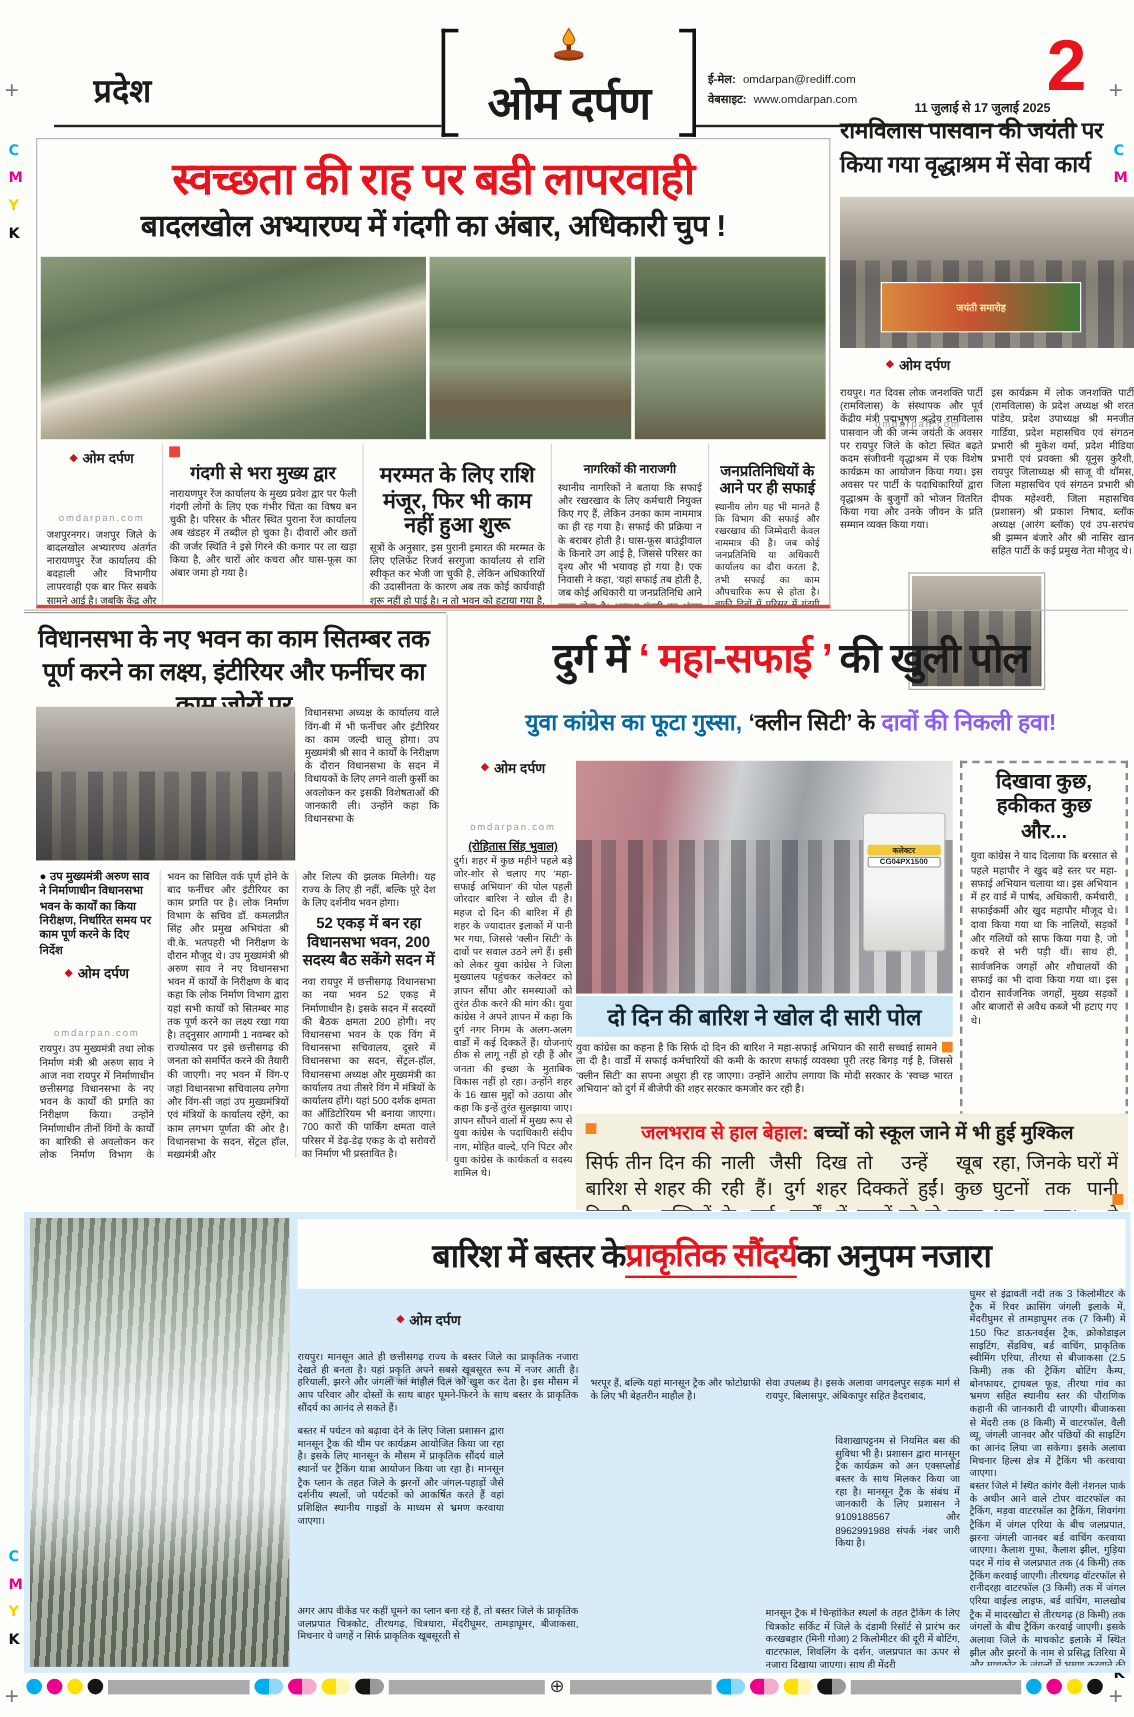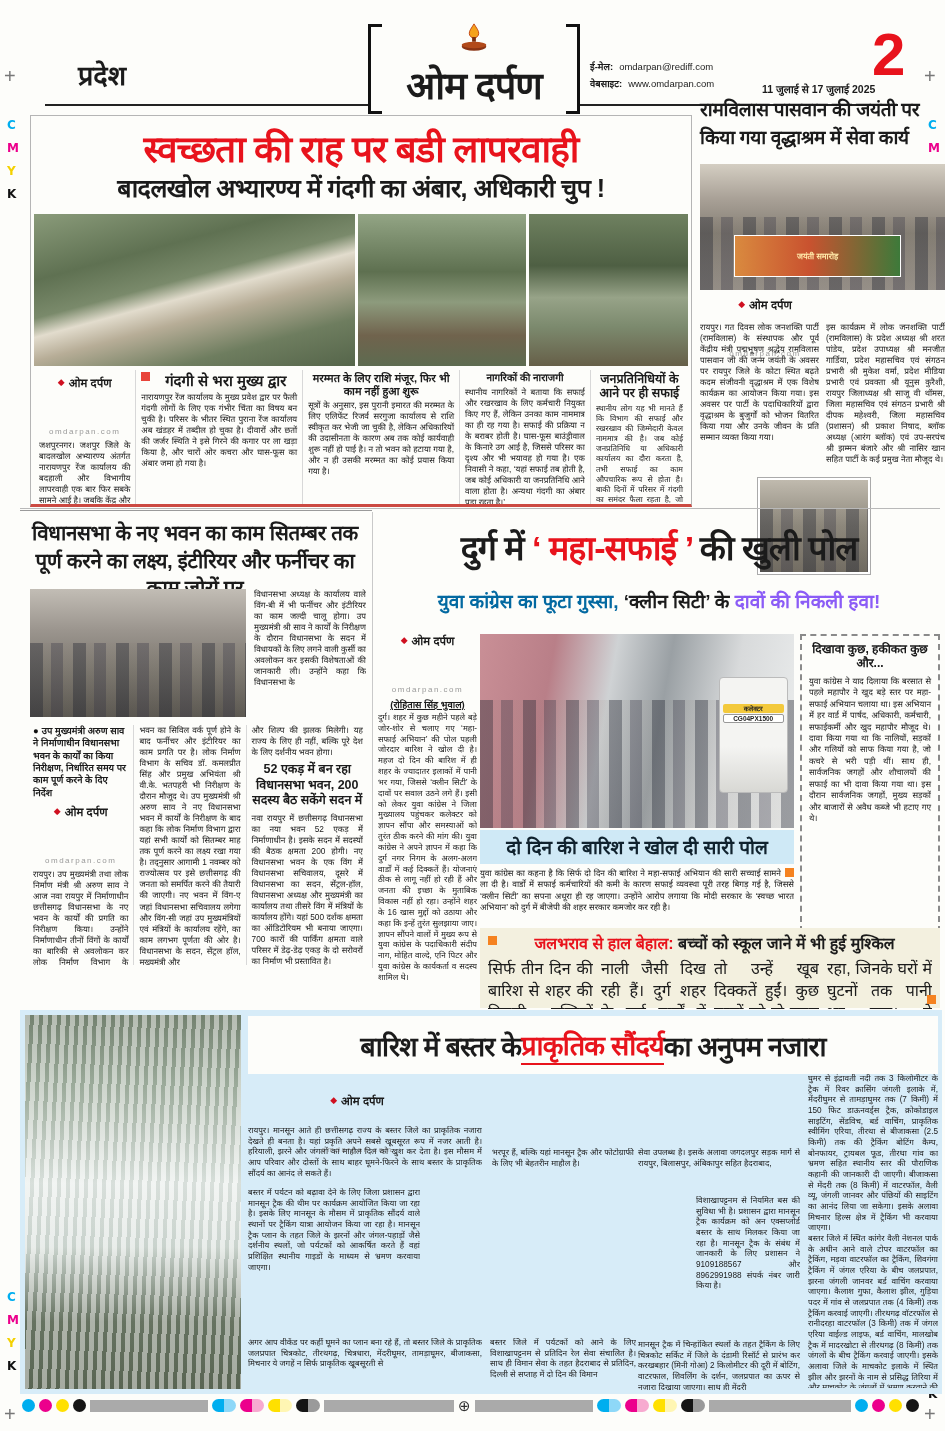--- a/index.html
+++ b/index.html
@@ -34,21 +34,21 @@
   .byline .bst { color:#9a9a9a; font-size:8px; letter-spacing:1.5px;margin-top:36px; }
 
   
   .a1-box { position:absolute; left:30px; top:115px; width:662px; height:392px; border:1px solid #b5b5b5; border-bottom:3px solid #cc4a42; background:#fdfdfa; }
   .a1-head { position:absolute; left:0; top:6px; width:100%; text-align:center; font-size:37px; font-weight:900; color:#e8131c; white-space:nowrap; letter-spacing:-1px; }
   .a1-sub  { position:absolute; left:0; top:54px; width:100%; text-align:center; font-size:25px; font-weight:800; white-space:nowrap; letter-spacing:-0.5px; }
   .a1-photos { position:absolute; left:3px; top:98px; width:654px; height:152px; display:flex; gap:3px; }
   .a1-cols { position:absolute; left:3px; top:254px; width:654px; height:134px; display:flex; }
   .a1-col { padding:0 5px; overflow:hidden; }
   .a1-col + .a1-col { border-left:1px solid #d8d8d8; }
-  .colhead { font-weight:bold; text-align:center; line-height:1.15; margin:2px 0 3px; }
+  .colhead { font-weight:bold; text-align:center; line-height:1.15; margin:16px 0 3px; }
   .body8 { font-size:8.3px; line-height:1.33; }
   .sq { display:inline-block; width:9px; height:9px; background:#e8443a; }
   .sq-or { background:#f58220; }
 
   
   .ph { position:relative; overflow:hidden; background-size:cover; }
   .ph-house { background:linear-gradient(165deg,#8a9b7a 0%,#5f7152 28%,#7a8a6b 44%,#e2dccd 52%,#b7ad97 62%,#6e7d5f 80%,#55654a 100%); }
   .ph-compound { background:linear-gradient(180deg,#93a585 0%,#5e7050 38%,#8d9b7d 58%,#70634d 80%,#5d6b50 100%); }
   .ph-gate { background:linear-gradient(180deg,#6f8160 0%,#4e5f43 34%,#97a388 55%,#7c8a6e 74%,#665f48 100%); }
   .ph-event { background:linear-gradient(180deg,#d4cec2 0%,#a8a096 28%,#847e74 55%,#97918a 100%); }
@@ -86,21 +86,21 @@
   .a4-box { position:absolute; left:376px; top:524px; width:566px; height:486px; }
   .a4-head { position:absolute; left:0; top:0; width:100%; text-align:center; font-size:34px; font-weight:900; white-space:nowrap; letter-spacing:-1px; }
   .a4-head .red { color:#e8131c; }
   .a4-sub { position:absolute; left:0; top:64px; width:100%; text-align:center; font-size:19px; font-weight:800; white-space:nowrap; }
   .a4-sub .r { color:#0369a1; } .a4-sub .b { color:#8b5cf6; }
   .a4-left { position:absolute; left:2px; top:104px; width:99px; height:376px; overflow:hidden; }
   .reporter { text-align:center; font-weight:bold; font-size:9.5px; margin-bottom:2px;text-decoration:underline; }
   .a4-caption { position:absolute; left:104px; top:306px; width:314px; height:34px; background:#cfe9f6; display:flex; align-items:center; justify-content:center; font-size:19px; font-weight:bold; color:#10222e; }
   .a4-para { position:absolute; left:104px; top:344px; width:314px; height:60px; overflow:hidden; }
   .a4-sidebar { position:absolute; left:424px; top:110px; width:140px; height:298px; border:2px dashed #8a8a8a; padding:6px 7px; overflow:hidden; }
-  .a4-sidebar h3 { text-align:center; font-size:12px; line-height:1.2; margin-bottom:5px; }
+  .a4-sidebar h3 { text-align:center; font-size:17px; line-height:1.2; margin-bottom:5px; }
   .jalbox { position:absolute; left:104px; top:404px; width:460px; height:80px; background:#f3f0df; padding:4px 8px; }
   .jal-head { text-align:center; font-size:16px; font-weight:bold; white-space:nowrap; margin-bottom:3px; }
   .jal-head .r { color:#e8131c; }
   .jal-cols { display:flex; gap:8px; height:52px; overflow:hidden; }
   .jal-cols > div { flex:1; overflow:hidden; }
 
   
   .a6-box { position:absolute; left:20px; top:1010px; width:922px; height:384px; background:#d7ecf8; }
   .a6-headline { position:absolute; left:228px; top:6px; width:690px; height:58px; background:#fdfdfa; display:flex; align-items:center; justify-content:center; font-size:27px; font-weight:900; white-space:nowrap; letter-spacing:-0.8px; }
   .a6-headline .red { color:#e8131c; border-bottom:2px solid #e8131c; }
@@ -190,21 +190,21 @@
           <div class="bst">omdarpan.com</div>
         </div>
         <p class="body8 just">जशपुरनगर। जशपुर जिले के बादलखोल अभ्यारण्य अंतर्गत नारायणपुर रेंज कार्यालय की बदहाली और विभागीय लापरवाही एक बार फिर सबके सामने आई है। जबकि केंद्र और राज्य सरकारें स्वच्छ भारत मिशन को जनआंदोलन बनाने में जुटी हैं, वहीं यह कार्यालय सफाई और रखरखाव के मामले में पूरी तरह से उपेक्षित हो गया है।</p>
       </div>
       <div class="a1-col" style="flex-basis:25.5%">
         <span class="sq" style="float:left;margin:2px 4px 0 0"></span>
         <h3 class="colhead" style="font-size:15px">गंदगी से भरा मुख्य द्वार</h3>
         <p class="body8 just">नारायणपुर रेंज कार्यालय के मुख्य प्रवेश द्वार पर फैली गंदगी लोगों के लिए एक गंभीर चिंता का विषय बन चुकी है। परिसर के भीतर स्थित पुराना रेंज कार्यालय अब खंडहर में तब्दील हो चुका है। दीवारों और छतों की जर्जर स्थिति ने इसे गिरने की कगार पर ला खड़ा किया है, और चारों ओर कचरा और घास-फूस का अंबार जमा हो गया है।</p>
       </div>
       <div class="a1-col" style="flex-basis:24%">
-        <h3 class="colhead" style="font-size:11px">मरम्मत के लिए राशि मंजूर, फिर भी काम नहीं हुआ शुरू</h3>
+        <h3 class="colhead" style="font-size:18px">मरम्मत के लिए राशि मंजूर, फिर भी काम नहीं हुआ शुरू</h3>
         <p class="body8 just">सूत्रों के अनुसार, इस पुरानी इमारत की मरम्मत के लिए एलिफेंट रिजर्व सरगुजा कार्यालय से राशि स्वीकृत कर भेजी जा चुकी है, लेकिन अधिकारियों की उदासीनता के कारण अब तक कोई कार्यवाही शुरू नहीं हो पाई है। न तो भवन को हटाया गया है, और न ही उसकी मरम्मत का कोई प्रयास किया गया है।</p>
       </div>
       <div class="a1-col" style="flex-basis:20%">
         <h3 class="colhead" style="font-size:10px">नागरिकों की नाराजगी</h3>
         <p class="body8 just">स्थानीय नागरिकों ने बताया कि सफाई और रखरखाव के लिए कर्मचारी नियुक्त किए गए हैं, लेकिन उनका काम नाममात्र का ही रह गया है। सफाई की प्रक्रिया न के बराबर होती है। घास-फूस बाउंड्रीवाल के किनारे उग आई है, जिससे परिसर का दृश्य और भी भयावह हो गया है। एक निवासी ने कहा, ‘यहां सफाई तब होती है, जब कोई अधिकारी या जनप्रतिनिधि आने वाला होता है। अन्यथा गंदगी का अंबार पड़ा रहता है।’</p>
 
       </div>
       <div class="a1-col" style="flex-basis:15%">
         <h3 class="colhead" style="font-size:12.5px">जनप्रतिनिधियों के आने पर ही सफाई</h3>
         <p class="just" style="font-size:7.8px;line-height:1.3">स्थानीय लोग यह भी मानते हैं कि विभाग की सफाई और रखरखाव की जिम्मेदारी केवल नाममात्र की है। जब कोई जनप्रतिनिधि या अधिकारी कार्यालय का दौरा करता है, तभी सफाई का काम औपचारिक रूप से होता है। बाकी दिनों में परिसर में गंदगी का समंदर फैला रहता है, जो किसी भी पर्यावरणीय जागरूकता अभियान के लिए कड़ी चुनौती साबित हो रही है।</p>
@@ -312,21 +312,20 @@
     <div class="byline abs" style="left:252px;top:78px;width:170px">
       <div><span class="dia">◆</span><span class="bnm">ओम दर्पण</span></div>
       <div class="bst">omdarpan.com</div>
     </div>
 
     <p class="tblock just" style="left:228px;top:116px;width:234px;height:60px">रायपुर। मानसून आते ही छत्तीसगढ़ राज्य के बस्तर जिले का प्राकृतिक नजारा देखते ही बनता है। यहां प्रकृति अपने सबसे खूबसूरत रूप में नजर आती है। हरियाली, झरने और जंगलों का माहौल दिल को खुश कर देता है। इस मौसम में आप परिवार और दोस्तों के साथ बाहर घूमने-फिरने के साथ बस्तर के प्राकृतिक सौंदर्य का आनंद ले सकते हैं।</p>
     <p class="tblock just" style="left:228px;top:178px;width:172px;height:146px">बस्तर में पर्यटन को बढ़ावा देने के लिए जिला प्रशासन द्वारा मानसून ट्रैक की थीम पर कार्यक्रम आयोजित किया जा रहा है। इसके लिए मानसून के मौसम में प्राकृतिक सौंदर्य वाले स्थानों पर ट्रैकिंग यात्रा आयोजन किया जा रहा है। मानसून ट्रैक प्लान के तहत जिले के झरनों और जंगल-पहाड़ों जैसे दर्शनीय स्थलों, जो पर्यटकों को आकर्षित करते हैं वहां प्रशिक्षित स्थानीय गाइडों के माध्यम से भ्रमण करवाया जाएगा।</p>
     <p class="tblock just" style="left:228px;top:328px;width:234px;height:50px">अगर आप वीकेंड पर कहीं घूमने का प्लान बना रहे हैं, तो बस्तर जिले के प्राकृतिक जलप्रपात चित्रकोट, तीरथगढ़, चित्रधारा, मेंदरीघूमर, तामड़ाघूमर, बीजाकसा, मिचनार ये जगहें न सिर्फ प्राकृतिक खूबसूरती से</p>
 
     <p class="tblock just" style="left:472px;top:138px;width:142px;height:36px">भरपूर हैं, बल्कि यहां मानसून ट्रैक और फोटोग्राफी के लिए भी बेहतरीन माहौल है।</p>
-    <p class="tblock just" style="left:470px;top:328px;width:146px;height:52px">बस्तर जिले में पर्यटकों को आने के लिए विशाखापट्टनम से प्रतिदिन रेल सेवा संचालित है। साथ ही विमान सेवा के तहत हैदराबाद से प्रतिदिन, दिल्ली से सप्ताह में दो दिन की विमान</p>
 
     <p class="tblock just" style="left:618px;top:138px;width:162px;height:36px">सेवा उपलब्ध है। इसके अलावा जगदलपुर सड़क मार्ग से रायपुर, बिलासपुर, अंबिकापुर सहित हैदराबाद,</p>
     <p class="tblock just" style="left:676px;top:186px;width:104px;height:144px">विशाखापट्टनम से नियमित बस की सुविधा भी है। प्रशासन द्वारा मानसून ट्रैक कार्यक्रम को अन एक्सप्लोर्ड बस्तर के साथ मिलकर किया जा रहा है। मानसून ट्रैक के संबंध में जानकारी के लिए प्रशासन ने 9109188567 और 8962991988 संपर्क नंबर जारी किया है।</p>
     <p class="tblock just" style="left:618px;top:330px;width:162px;height:50px">मानसून ट्रैक में चिन्हांकित स्थलों के तहत ट्रैकिंग के लिए चित्रकोट सर्किट में जिले के दंडामी रिसॉर्ट से प्रारंभ कर करखबहार (मिनी गोआ) 2 किलोमीटर की दूरी में बोटिंग, वाटरफाल, शिवलिंग के दर्शन, जलप्रपात का ऊपर से नजारा दिखाया जाएगा। साथ ही मेंदरी</p>
 
     <p class="tblock just" style="left:788px;top:64px;width:130px;height:158px">घुमर से इंद्रावती नदी तक 3 किलोमीटर के ट्रैक में रिवर क्रासिंग जंगली इलाके में, मेंदरीघुमर से तामड़ाघुमर तक (7 किमी) में 150 फिट डाऊनवर्ड्स ट्रैक, क्रोकोडाइल साइटिंग, सेंडविच, बर्ड वाचिंग, प्राकृतिक स्वीमिंग एरिया, तीरथा से बीजाकसा (2.5 किमी) तक की ट्रैकिंग बोटिंग कैम्प, बोनफायर, ट्रायबल फूड, तीरथा गांव का भ्रमण सहित स्थानीय स्तर की पौराणिक कहानी की जानकारी दी जाएगी। बीजाकसा से मेंदरी तक (8 किमी) में वाटरफॉल, वैली व्यू, जंगली जानवर और पंछियों की साइटिंग का आनंद लिया जा सकेगा। इसके अलावा मिचनार हिल्स क्षेत्र में ट्रैकिंग भी करवाया जाएगा।</p>
     <p class="tblock just" style="left:788px;top:224px;width:130px;height:154px">बस्तर जिले में स्थित कांगेर वैली नेशनल पार्क के अधीन आने वाले टोपर वाटरफॉल का ट्रैकिंग, मड़वा वाटरफॉल का ट्रैकिंग, शिवगंगा ट्रैकिंग में जंगल एरिया के बीच जलप्रपात, झरना जंगली जानवर बर्ड वाचिंग करवाया जाएगा। कैलाश गुफा, कैलाश झील, गुड़िया पदर में गांव से जलप्रपात तक (4 किमी) तक ट्रैकिंग करवाई जाएगी। तीरथगढ़ वॉटरफॉल से रानीदरहा वाटरफॉल (3 किमी) तक में जंगल एरिया वाईल्ड लाइफ, बर्ड वाचिंग, मालखोब ट्रैक में मादरखोटा से तीरथगढ़ (8 किमी) तक जंगलों के बीच ट्रैकिंग करवाई जाएगी। इसके अलावा जिले के माचकोट इलाके में स्थित झील और झरनों के नाम से प्रसिद्ध तिरिया में और माचकोट के जंगलों में भ्रमण करवाने की कार्य योजना बनाई गई है।</p>
   </section>
 
   <div class="calbar">

